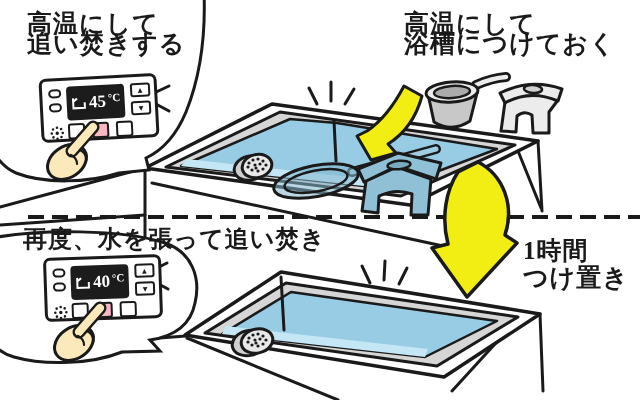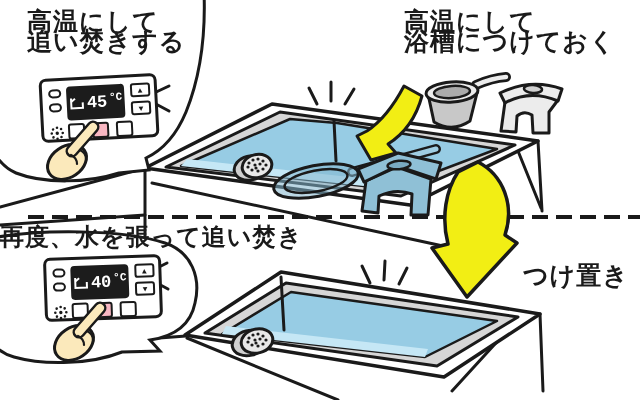--- a/index.html
+++ b/index.html
@@ -2,21 +2,21 @@
 <html style="--line: #1a1a1a; --water: #97cce4; --waterlight: #c5e7f5; --wall: #d6d6d6; --underwater: #8fc0d6; --underdark: #79aac2; --yellow: #f2ee14; --pink: #f8b7c2; --skin: #fbe9bb; --grayitem: #ececec; --graydark: #c8c8c8; --display: #1c1c1c;"><head>
 <meta charset="utf-8">
 <style>
   :root{
     --line:#1a1a1a; --water:#97cce4; --waterlight:#c5e7f5; --wall:#d6d6d6;
     --underwater:#8fc0d6; --underdark:#79aac2; --yellow:#f2ee14; --pink:#f8b7c2;
     --skin:#fbe9bb; --grayitem:#ececec; --graydark:#c8c8c8; --display:#1c1c1c;
   }
   html,body{margin:0;padding:0;}
   #stage{position:relative;width:640px;height:400px;background:#ffffff;overflow:hidden;
-         font-family:Liberation Mono, monospace;}
+         font-family:Liberation Serif, serif;}
   #art,#hands{position:absolute;left:0;top:0;}
   #art{z-index:1;} #hands{z-index:30;pointer-events:none;}
   .cap{position:absolute;z-index:15;font-weight:700;font-size:25px;line-height:30px;
        color:var(--line);letter-spacing:1px;white-space:nowrap;}
   .cap.small{font-size:24px;}
   
   .panel{position:absolute;z-index:20;width:118px;height:64px;background:#fff;
          border:3px solid var(--line);border-radius:7px;box-sizing:border-box;}
   .panel .led{position:absolute;left:6px;width:13px;height:9px;border:2.5px solid var(--line);
               border-radius:6px;background:#fff;box-sizing:border-box;}
@@ -165,21 +165,22 @@
         <path d="M167,263 L153,270"></path>
           <path d="M153,281 L168,289"></path>
       </g>
     </g>
   </svg>
 
   <div class="cap" style="left:27px;top:9px;">高温にして</div>
   <div class="cap" style="left:27px;top:29px;">追い焚きする</div>
   <div class="cap" style="left:404px;top:9px;">高温にして</div>
   <div class="cap" style="left:404px;top:29px;">浴槽につけておく</div>
-  <div class="cap small" style="left:0;top:224px;">再度、水を張って追い焚き</div>
+  <div class="cap small" style="left:23px;top:224px;">再度、水を張って追い焚き</div>
+  <div class="cap" style="left:523px;top:236px;">1時間</div>
   <div class="cap" style="left:523px;top:263px;">つけ置き</div>
 
   <div class="panel" id="panel1">
     <div class="led l1"></div>
     <div class="led l2"></div>
     <div class="display">
       <svg width="16" height="13" viewBox="0 0 16 13">
         <path d="M2.5,1 V11 H14 V5.5" fill="none" stroke="#fff" stroke-width="2"></path>
         <path d="M2.5,4.5 L6.5,1.5" fill="none" stroke="#fff" stroke-width="2"></path>
       </svg>

